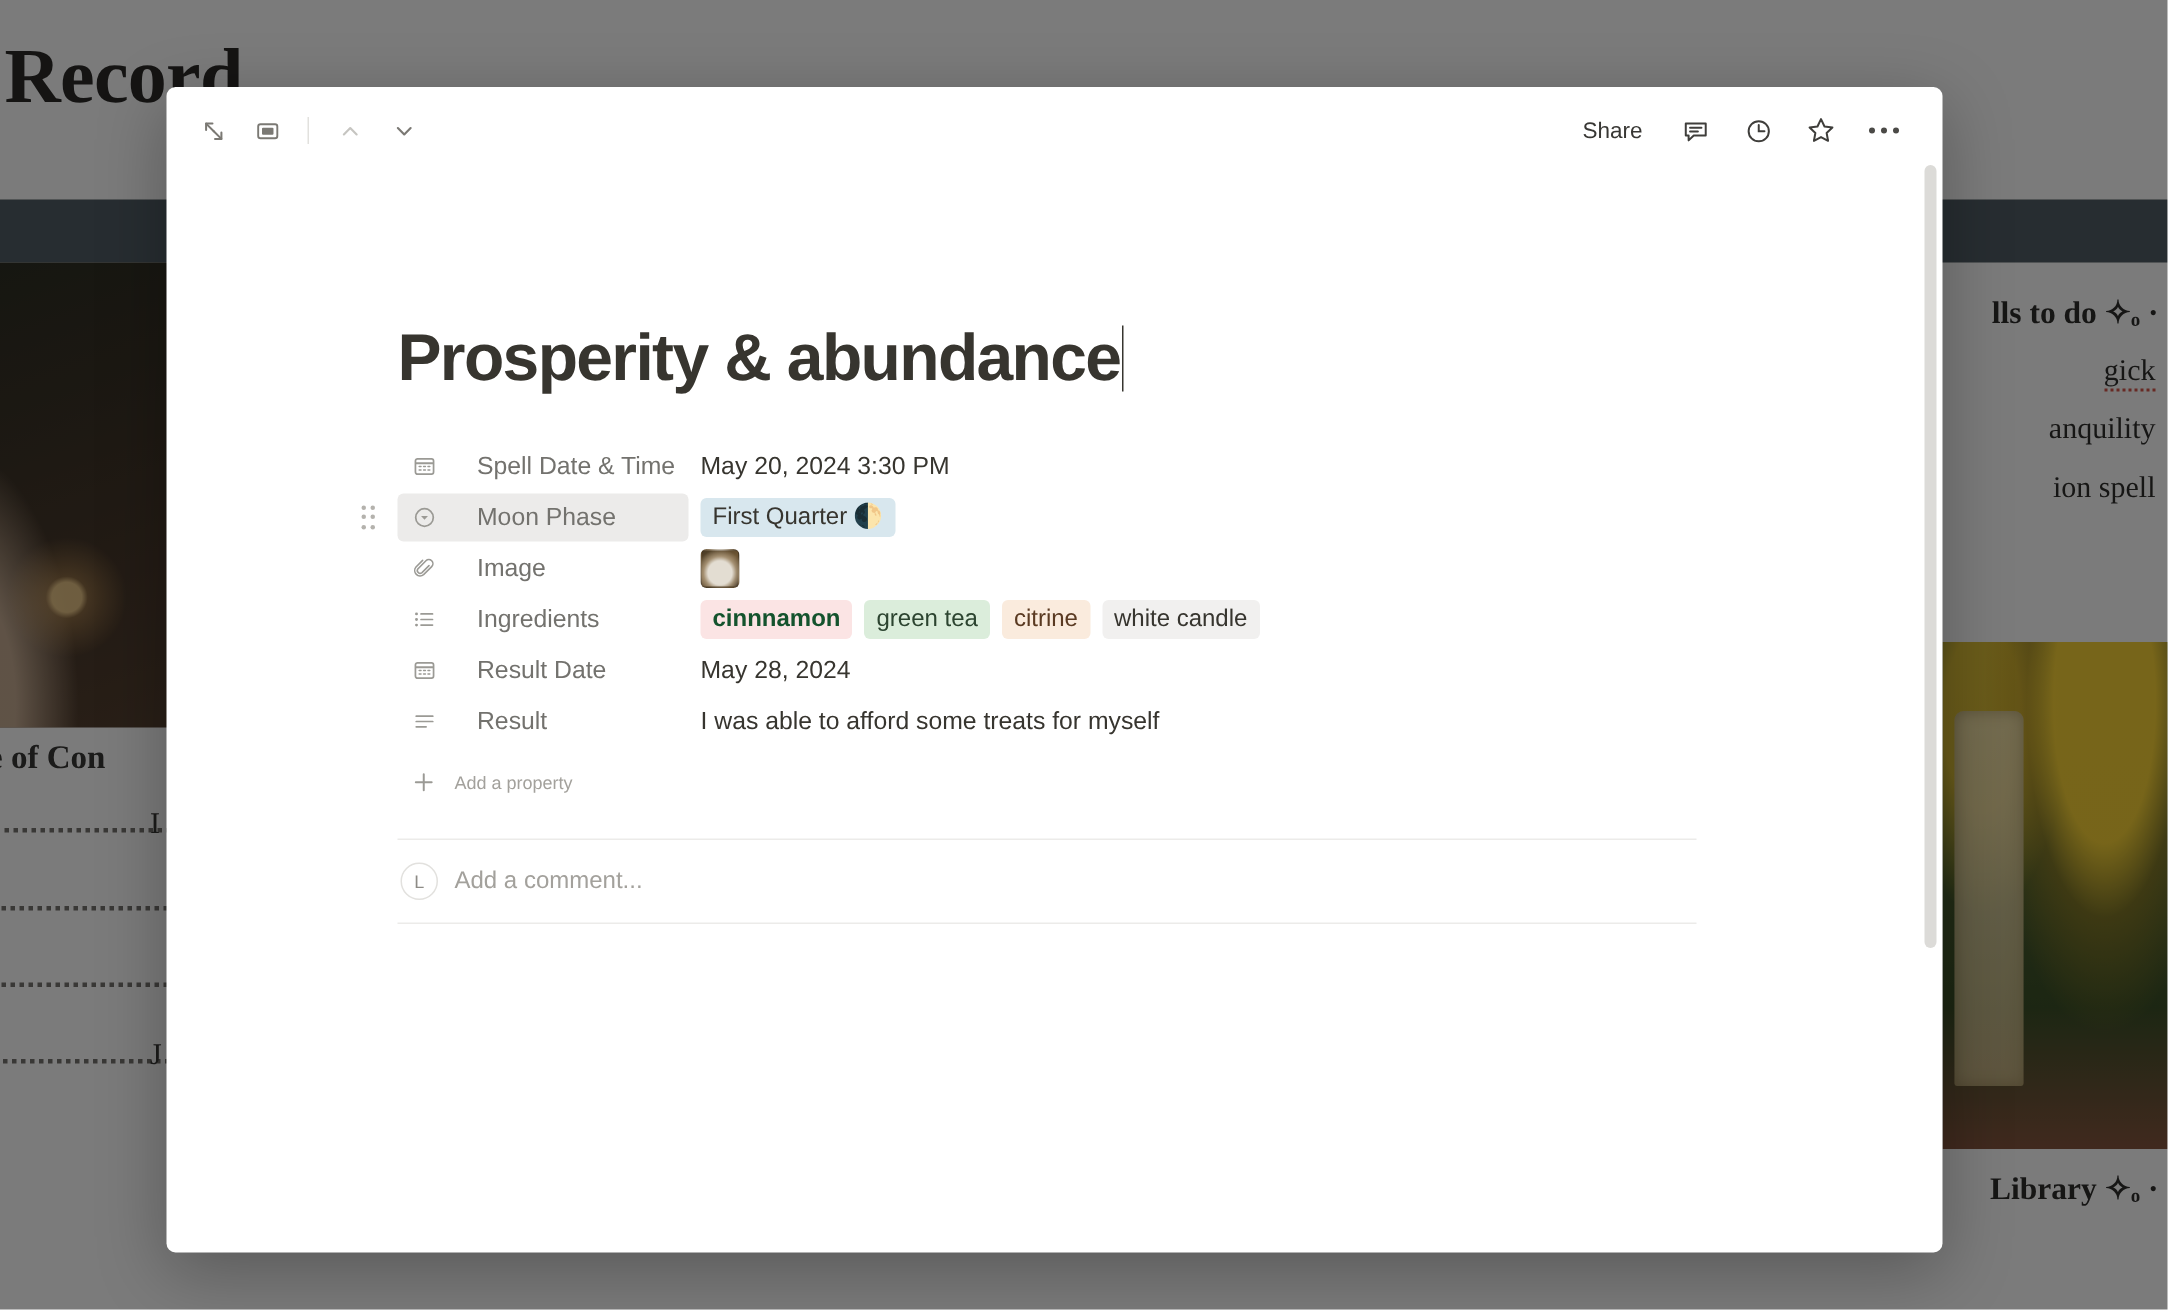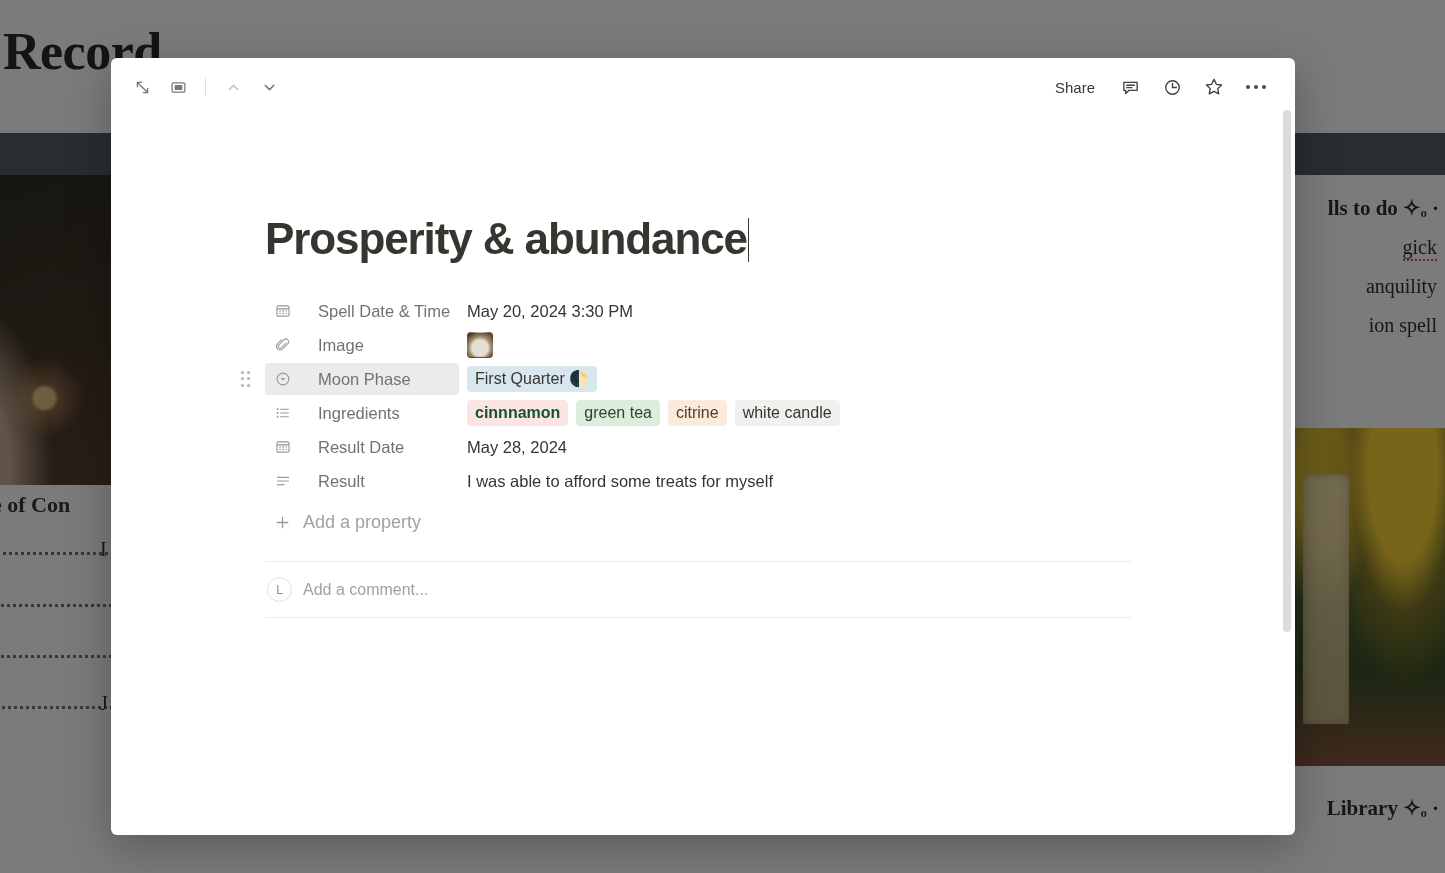--- a/index.html
+++ b/index.html
@@ -240,21 +240,21 @@
     border-radius: 4px;
     background:
       radial-gradient(circle at 50% 62%, #e3ddd2 0 8px, rgba(180,160,130,.8) 11px, transparent 16px),
       linear-gradient(150deg, #4a3b26 0%, #6d5533 45%, #2f2417 100%);
     border: 1px solid rgba(0,0,0,.08);
     cursor: pointer;
   }
 
   .add-prop {
     display: flex; align-items: center; gap: 11px;
-    color: #a3a19c; font-size: 18px;
+    color: #a3a19c; font-size: 12px;
     padding: 6px 8px; margin-top: 8px;
     border-radius: 4px; cursor: pointer; width: fit-content;
   }
 
   .divider { height: 1px; background: #ecebe9; margin: 22px 0 0 0; }
 
   .comment-row {
     display: flex; align-items: center; gap: 11px;
     padding: 15px 2px;
     cursor: text;
@@ -291,21 +291,21 @@
   <div class="bg-toc-line" style="top:655px; width:200px"></div>
   <div class="bg-toc-line" style="top:706px; width:195px"></div>
   <div class="bg-toc-letter" style="left:100px; top:692px">J</div>
 
   <div class="bg-right">
     <div class="bg-right-head" style="top:196px">lls to do ✧ₒ ·</div>
     <div class="bg-right-item misspell" style="top:236px">gick</div>
     <div class="bg-right-item" style="top:275px">anquility</div>
     <div class="bg-right-item" style="top:314px">ion spell</div>
     <div class="bg-img-right"></div>
-    <div class="bg-right-head" style="top:796px">Library ✧ₒ ·</div>
+    <div class="bg-right-head" style="top:780px">Library ✧ₒ ·</div>
   </div>
 </div>
 
 <div class="dim"></div>
 
 <div class="modal">
 
   <div class="modal-topbar">
     <div class="tb-left">
       <div class="iconbtn" title="Open full page">
@@ -382,34 +382,20 @@
                 <rect x="2.2" y="3.2" width="13.6" height="11.6" rx="1.6"></rect>
                 <path d="M2.2 6.6 h13.6" stroke-width="1.5"></path>
                 <path d="M5 9 h1.4 M8.3 9 h1.4 M11.6 9 h1.4 M5 11.6 h1.4 M8.3 11.6 h1.4 M11.6 11.6 h1.4" stroke-width="1.1" stroke-linecap="round"></path>
               </svg>
             </span>
             <span>Spell Date &amp; Time</span>
           </div>
           <div class="prop-value">May 20, 2024 3:30 PM</div>
         </div>
 
-        <div class="prop-row">
-          <div class="prop-label">
-            <span class="prop-icon">
-              <svg width="16" height="16" viewBox="0 0 18 18" fill="none" stroke="currentColor" stroke-width="1.3" stroke-linecap="round">
-                <path d="M12.8 6.1 L6.9 12 a2.3 2.3 0 0 1-3.2-3.2 l6.6-6.6 a3.3 3.3 0 0 1 4.7 4.7 l-6.6 6.6 a4.4 4.4 0 0 1-6.2-6.2 l5.4-5.4" transform="translate(0.6,1.2) scale(0.92)"></path>
-              </svg>
-            </span>
-            <span>Image</span>
-          </div>
-          <div class="prop-value">
-            <span class="thumb"></span>
-          </div>
-        </div>
-
         <div class="prop-row hovered">
           <div class="drag-handle">
             <span></span>
               <span></span>
               <span></span>
               <span></span>
               <span></span>
               <span></span>
           </div>
           <div class="prop-label">
@@ -423,20 +409,34 @@
           </div>
           <div class="prop-value">
             <span class="tag tag-blue">First Quarter 🌓</span>
           </div>
         </div>
 
         <div class="prop-row">
           <div class="prop-label">
             <span class="prop-icon">
               <svg width="16" height="16" viewBox="0 0 18 18" fill="none" stroke="currentColor" stroke-width="1.3" stroke-linecap="round">
+                <path d="M12.8 6.1 L6.9 12 a2.3 2.3 0 0 1-3.2-3.2 l6.6-6.6 a3.3 3.3 0 0 1 4.7 4.7 l-6.6 6.6 a4.4 4.4 0 0 1-6.2-6.2 l5.4-5.4" transform="translate(0.6,1.2) scale(0.92)"></path>
+              </svg>
+            </span>
+            <span>Image</span>
+          </div>
+          <div class="prop-value">
+            <span class="thumb"></span>
+          </div>
+        </div>
+
+        <div class="prop-row">
+          <div class="prop-label">
+            <span class="prop-icon">
+              <svg width="16" height="16" viewBox="0 0 18 18" fill="none" stroke="currentColor" stroke-width="1.3" stroke-linecap="round">
                 <path d="M3 4.8 h.01 M3 9 h.01 M3 13.2 h.01" stroke-width="2.2"></path>
                 <path d="M6.4 4.8 h8.6 M6.4 9 h8.6 M6.4 13.2 h8.6"></path>
               </svg>
             </span>
             <span>Ingredients</span>
           </div>
           <div class="prop-value">
             <span class="tag tag-pink">cinnnamon</span>
             <span class="tag tag-green">green tea</span>
             <span class="tag tag-orange">citrine</span>

